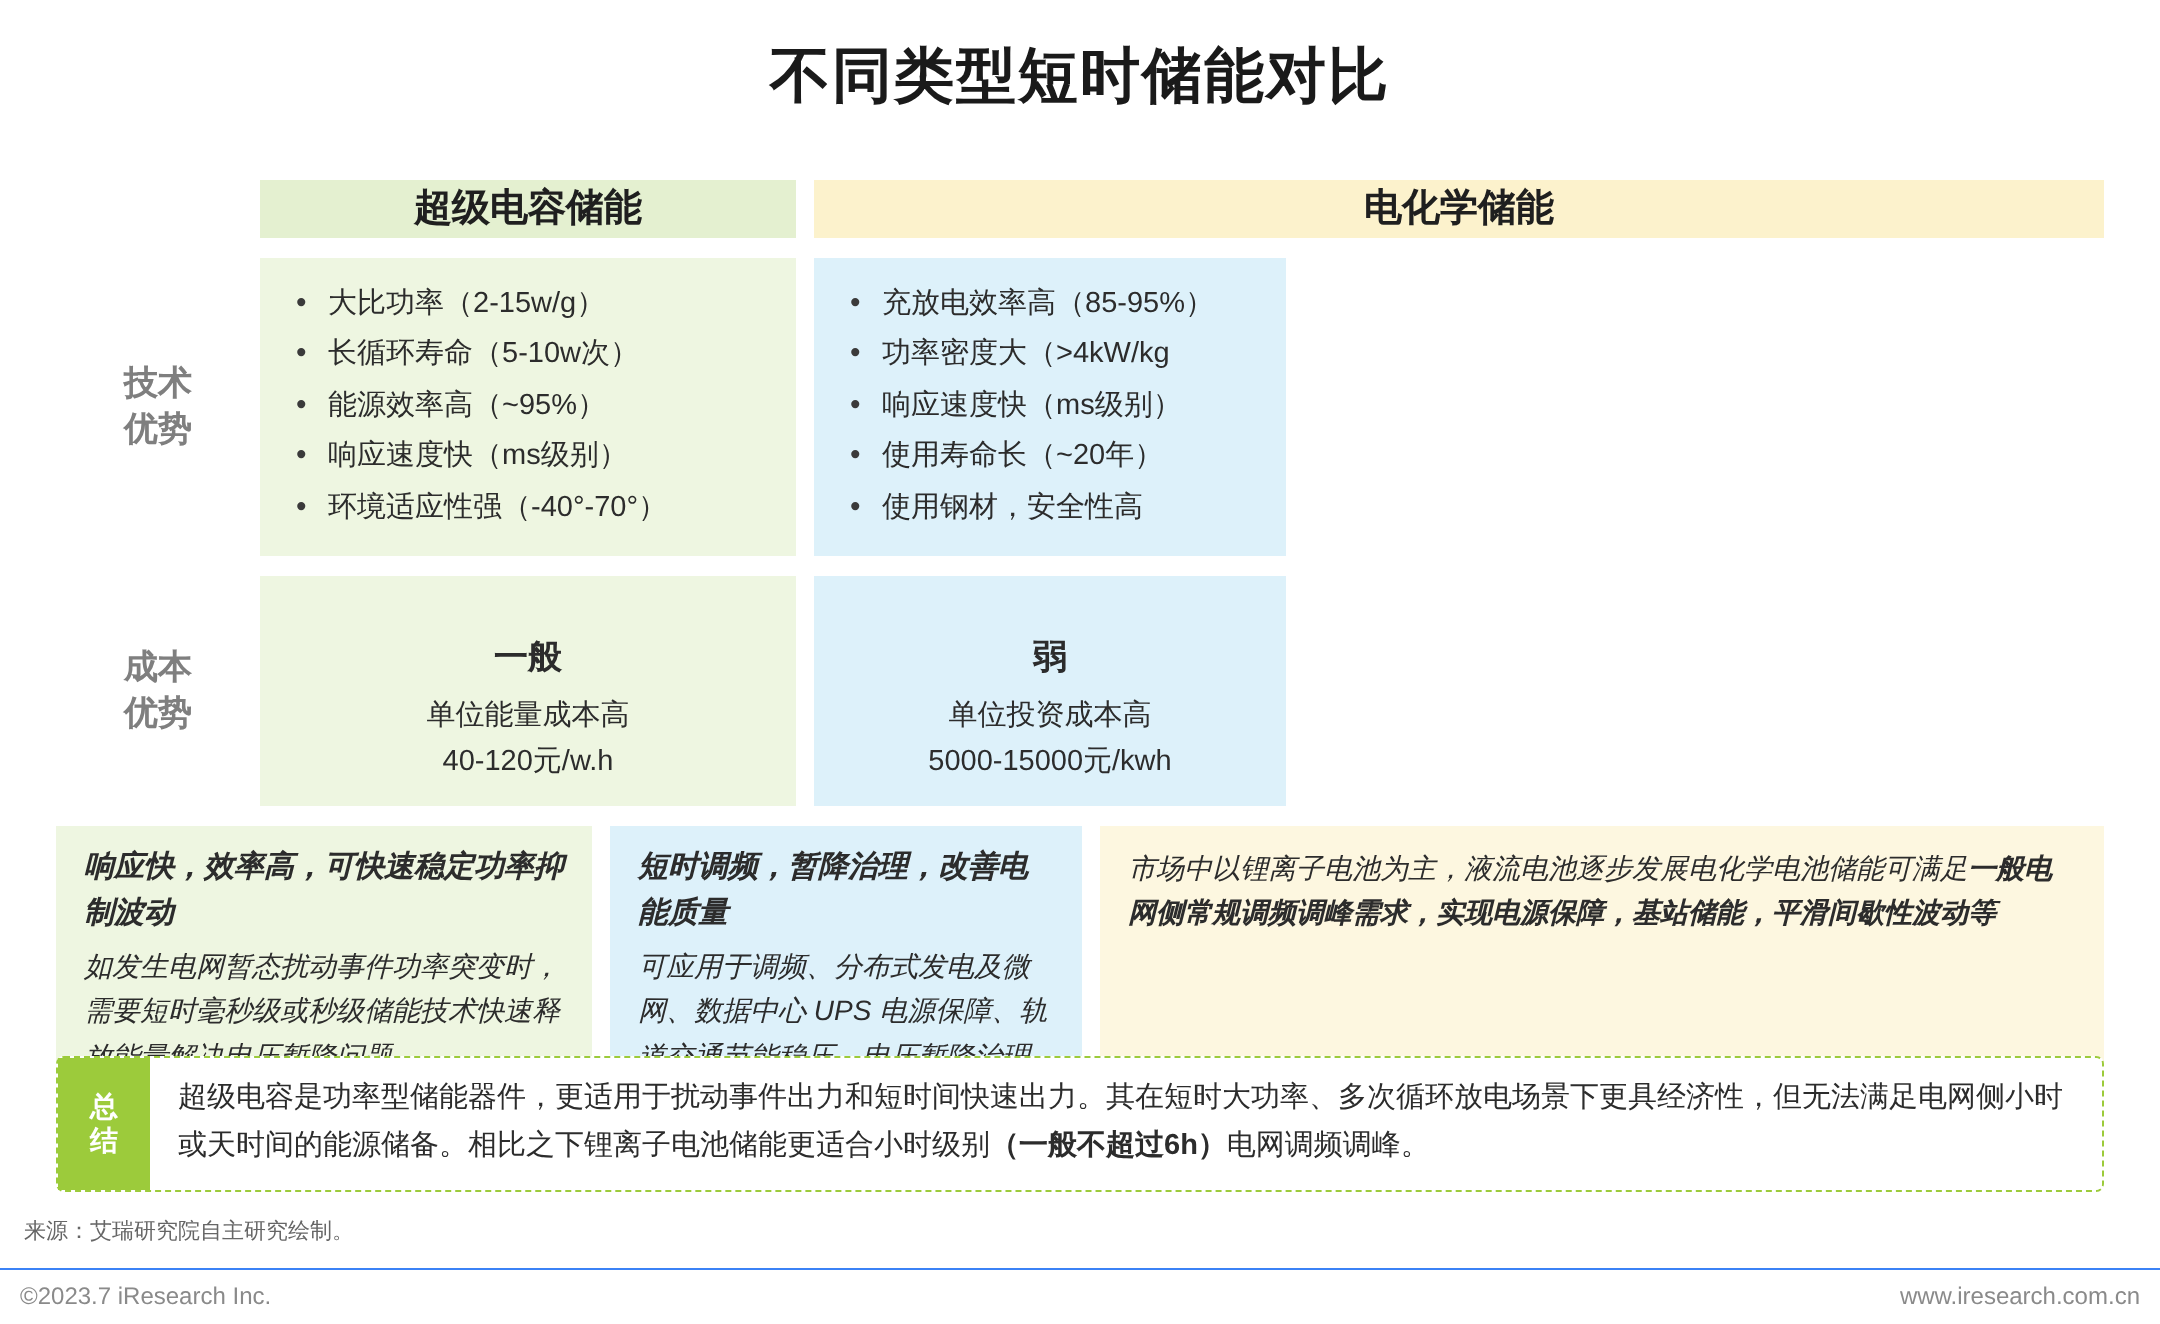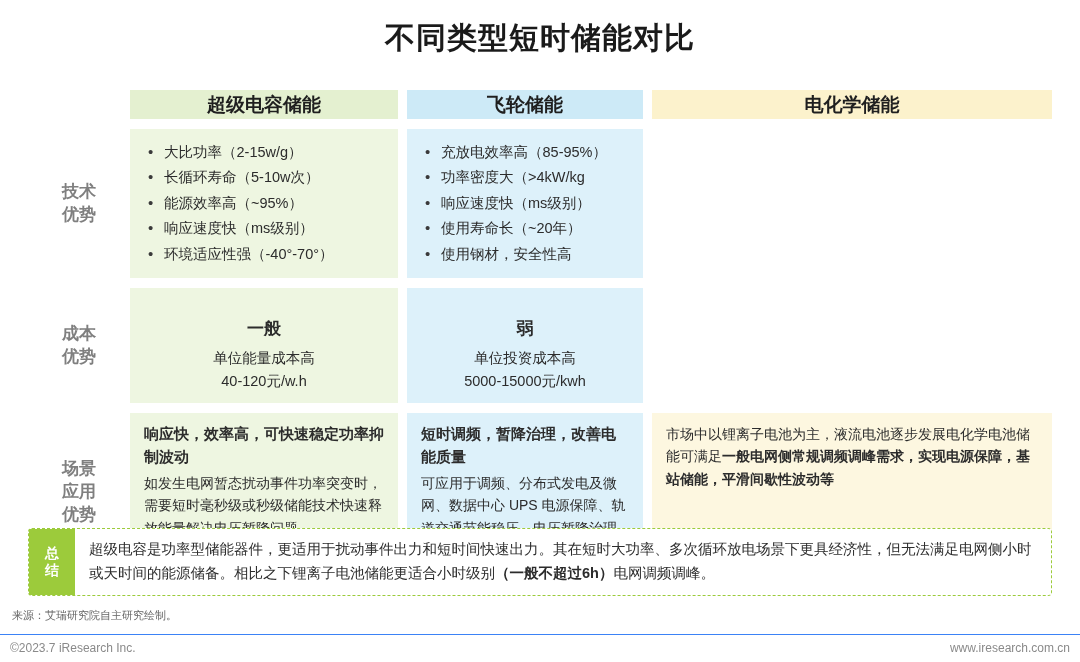--- a/index.html
+++ b/index.html
@@ -104,21 +104,21 @@
   .r2 .cell { min-height: 96px; }
   .center { text-align: center; }
   .big {
     font-weight: bold;
     font-size: 17px;
     margin-bottom: 4px;
     display: block;
   }
   .r2txt { line-height: 1.6; font-size: 14.5px; }
 
-  .r3 .cell { min-height: 146px; }
+  .r3 .cell { min-height: 146px; font-style: italic; }
   .strongline {
     font-weight: bold;
     font-size: 15px;
     line-height: 1.5;
     margin-bottom: 4px;
   }
   .bodytext { font-size: 14px; line-height: 1.6; }
   b.inline { font-weight: bold; }
 
   
@@ -181,21 +181,20 @@
 
 <div class="page">
 
   <div class="title">不同类型短时储能对比</div>
 
   <div class="grid">
 
     <div class="row">
       <div class="rowlabel"></div>
       <div class="cell c1 head bg1">超级电容储能</div>
-      <div class="cell c2 head bg2">飞轮储能</div>
       <div class="cell c3 head bg3">电化学储能</div>
     </div>
 
     <div class="row r1">
       <div class="rowlabel">
         <div>
           <div>技术</div>
           <div>优势</div>
         </div>
       </div>
@@ -236,27 +235,20 @@
       <div class="cell c2 bg2l center">
         <div style="padding-top:18px">
           <span class="big">弱</span>
           <div class="r2txt">单位投资成本高</div>
           <div class="r2txt">5000-15000元/kwh</div>
         </div>
       </div>
     </div>
 
     <div class="row r3">
-      <div class="rowlabel">
-        <div>
-          <div>场景</div>
-          <div>应用</div>
-          <div>优势</div>
-        </div>
-      </div>
       <div class="cell c1 bg1l">
         <div class="strongline">响应快，效率高，可快速稳定功率抑制波动</div>
         <div class="bodytext">如发生电网暂态扰动事件功率突变时，需要短时毫秒级或秒级储能技术快速释放能量解决电压暂降问题。</div>
       </div>
       <div class="cell c2 bg2l">
         <div class="strongline">短时调频，暂降治理，改善电能质量</div>
         <div class="bodytext">可应用于调频、分布式发电及微网、数据中心 UPS 电源保障、轨道交通节能稳压、电压暂降治理等场景。</div>
       </div>
       <div class="cell c3 bg3l">
         <div class="bodytext">

